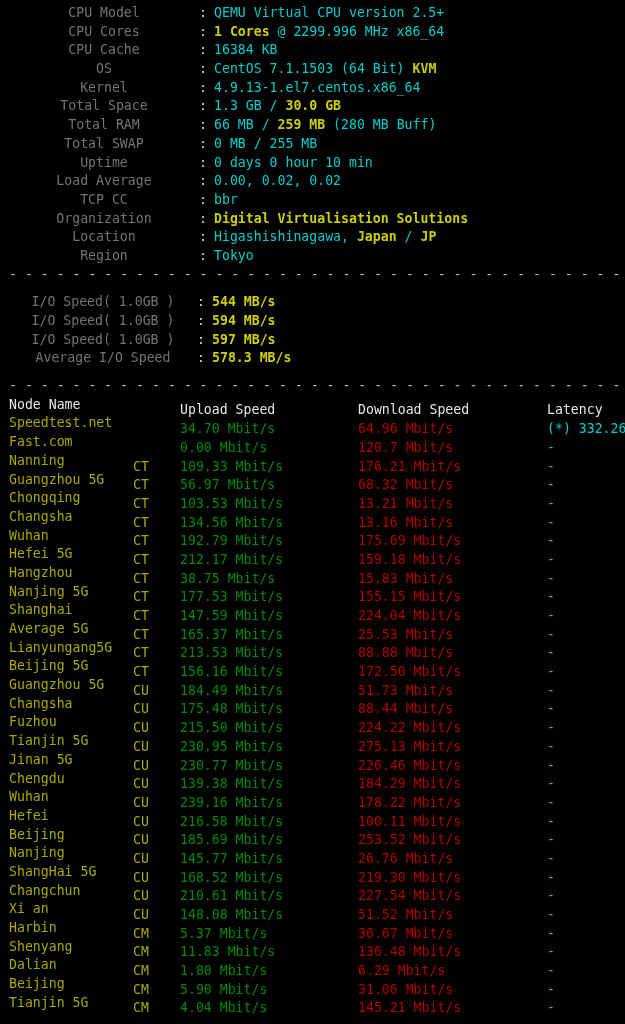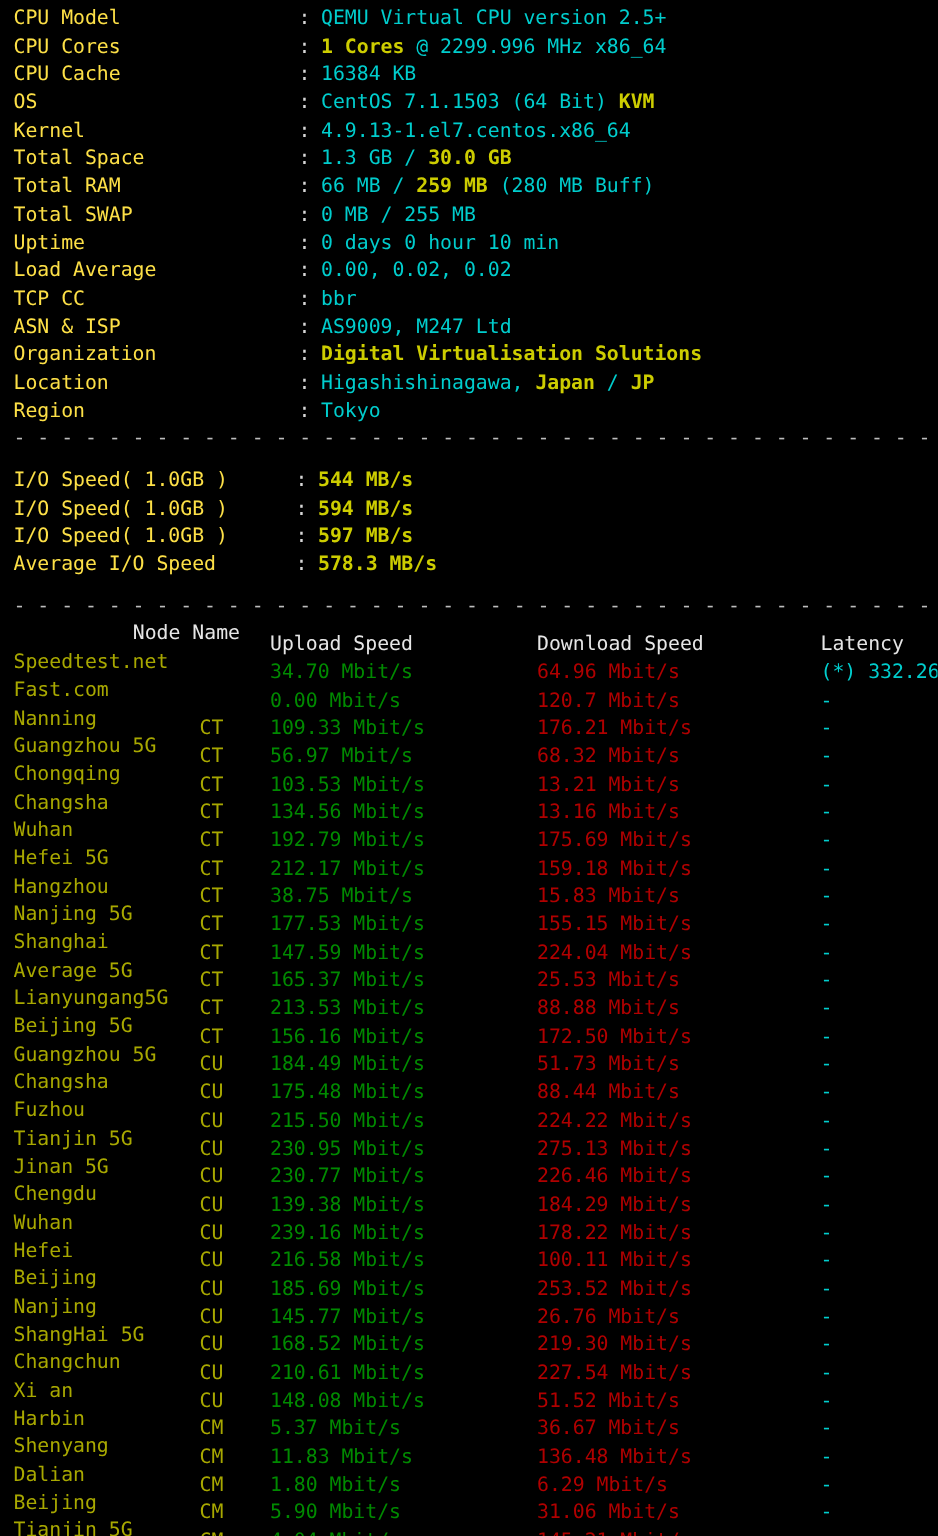--- a/index.html
+++ b/index.html
@@ -17,21 +17,21 @@
     color: #d6d6d6;
     -webkit-font-smoothing: none;
   }
   .term {
     padding: 4px 0 0 9px;
     box-sizing: border-box;
     width: 625px;
   }
 
   
-  .c-label   { color: #fde047; }
+  .c-label   { color: #737373; text-align: center; }
   .c-colon   { color: #d6d6d6; }
   .c-cyan    { color: #00cdcd; }
   .c-yellow  { color: #cdcd00; font-weight: bold; }
   .c-olive   { color: #a8a800; }
   .c-green   { color: #008a00; }
   .c-red     { color: #b00000; }
   .c-white   { color: #e6e6e6; }
 
   
   .inforow {
@@ -65,42 +65,41 @@
   
   .strow {
     white-space: pre;
     height: 18.7px;
   }
   .strow .node   { display: inline-block; width: 124px; overflow: hidden; }
   .strow .isp    { display: inline-block; width: 27px; }
   .strow .up     { display: inline-block; width: 150px; margin-left: 20px; }
   .strow .down   { display: inline-block; width: 189px; padding-left: 28px; }
   .strow .lat    { display: inline-block; }
-  .sthead .node  { display: inline-block; width: 151px; text-align: right; }
+  .sthead .node  { display: inline-block; width: 151px; }
   .sthead .up    { display: inline-block; width: 150px; }
   .sthead .down  { display: inline-block; width: 189px; }
 </style>
 </head>
 <body>
 
 <div class="term">
 
   <div id="sysinfo">
       <div class="inforow"><span class="k c-label">CPU Model</span><span class="sep c-colon">:</span><span class="c-cyan">QEMU Virtual CPU version 2.5+</span></div>
       <div class="inforow"><span class="k c-label">CPU Cores</span><span class="sep c-colon">:</span><span class="c-yellow">1 Cores</span><span class="c-cyan"> @ 2299.996 MHz x86_64</span></div>
       <div class="inforow"><span class="k c-label">CPU Cache</span><span class="sep c-colon">:</span><span class="c-cyan">16384 KB</span></div>
       <div class="inforow"><span class="k c-label">OS</span><span class="sep c-colon">:</span><span class="c-cyan">CentOS 7.1.1503 (64 Bit) </span><span class="c-yellow">KVM</span></div>
       <div class="inforow"><span class="k c-label">Kernel</span><span class="sep c-colon">:</span><span class="c-cyan">4.9.13-1.el7.centos.x86_64</span></div>
       <div class="inforow"><span class="k c-label">Total Space</span><span class="sep c-colon">:</span><span class="c-cyan">1.3 GB / </span><span class="c-yellow">30.0 GB</span></div>
       <div class="inforow"><span class="k c-label">Total RAM</span><span class="sep c-colon">:</span><span class="c-cyan">66 MB / </span><span class="c-yellow">259 MB</span><span class="c-cyan"> (280 MB Buff)</span></div>
       <div class="inforow"><span class="k c-label">Total SWAP</span><span class="sep c-colon">:</span><span class="c-cyan">0 MB / 255 MB</span></div>
       <div class="inforow"><span class="k c-label">Uptime</span><span class="sep c-colon">:</span><span class="c-cyan">0 days 0 hour 10 min</span></div>
       <div class="inforow"><span class="k c-label">Load Average</span><span class="sep c-colon">:</span><span class="c-cyan">0.00, 0.02, 0.02</span></div>
       <div class="inforow"><span class="k c-label">TCP CC</span><span class="sep c-colon">:</span><span class="c-cyan">bbr</span></div>
-      <div class="inforow"><span class="k c-label">ASN &amp; ISP</span><span class="sep c-colon">:</span><span class="c-cyan">AS9009, M247 Ltd</span></div>
       <div class="inforow"><span class="k c-label">Organization</span><span class="sep c-colon">:</span><span class="c-yellow">Digital Virtualisation Solutions</span></div>
       <div class="inforow"><span class="k c-label">Location</span><span class="sep c-colon">:</span><span class="c-cyan">Higashishinagawa, </span><span class="c-yellow">Japan</span><span class="c-cyan"> / </span><span class="c-yellow">JP</span></div>
       <div class="inforow"><span class="k c-label">Region</span><span class="sep c-colon">:</span><span class="c-cyan">Tokyo</span></div>
     </div>
 
   <div class="divider" id="div1">- - - - - - - - - - - - - - - - - - - - - - - - - - - - - - - - - - - - - - - - - - - - - - - - - - - - </div>
   <div class="divider-gap"></div>
 
   <div id="ioblock">
       <div class="iorow"><span class="k c-label">I/O Speed( 1.0GB )</span><span class="sep c-colon">:</span><span class="c-yellow">544 MB/s</span></div>

